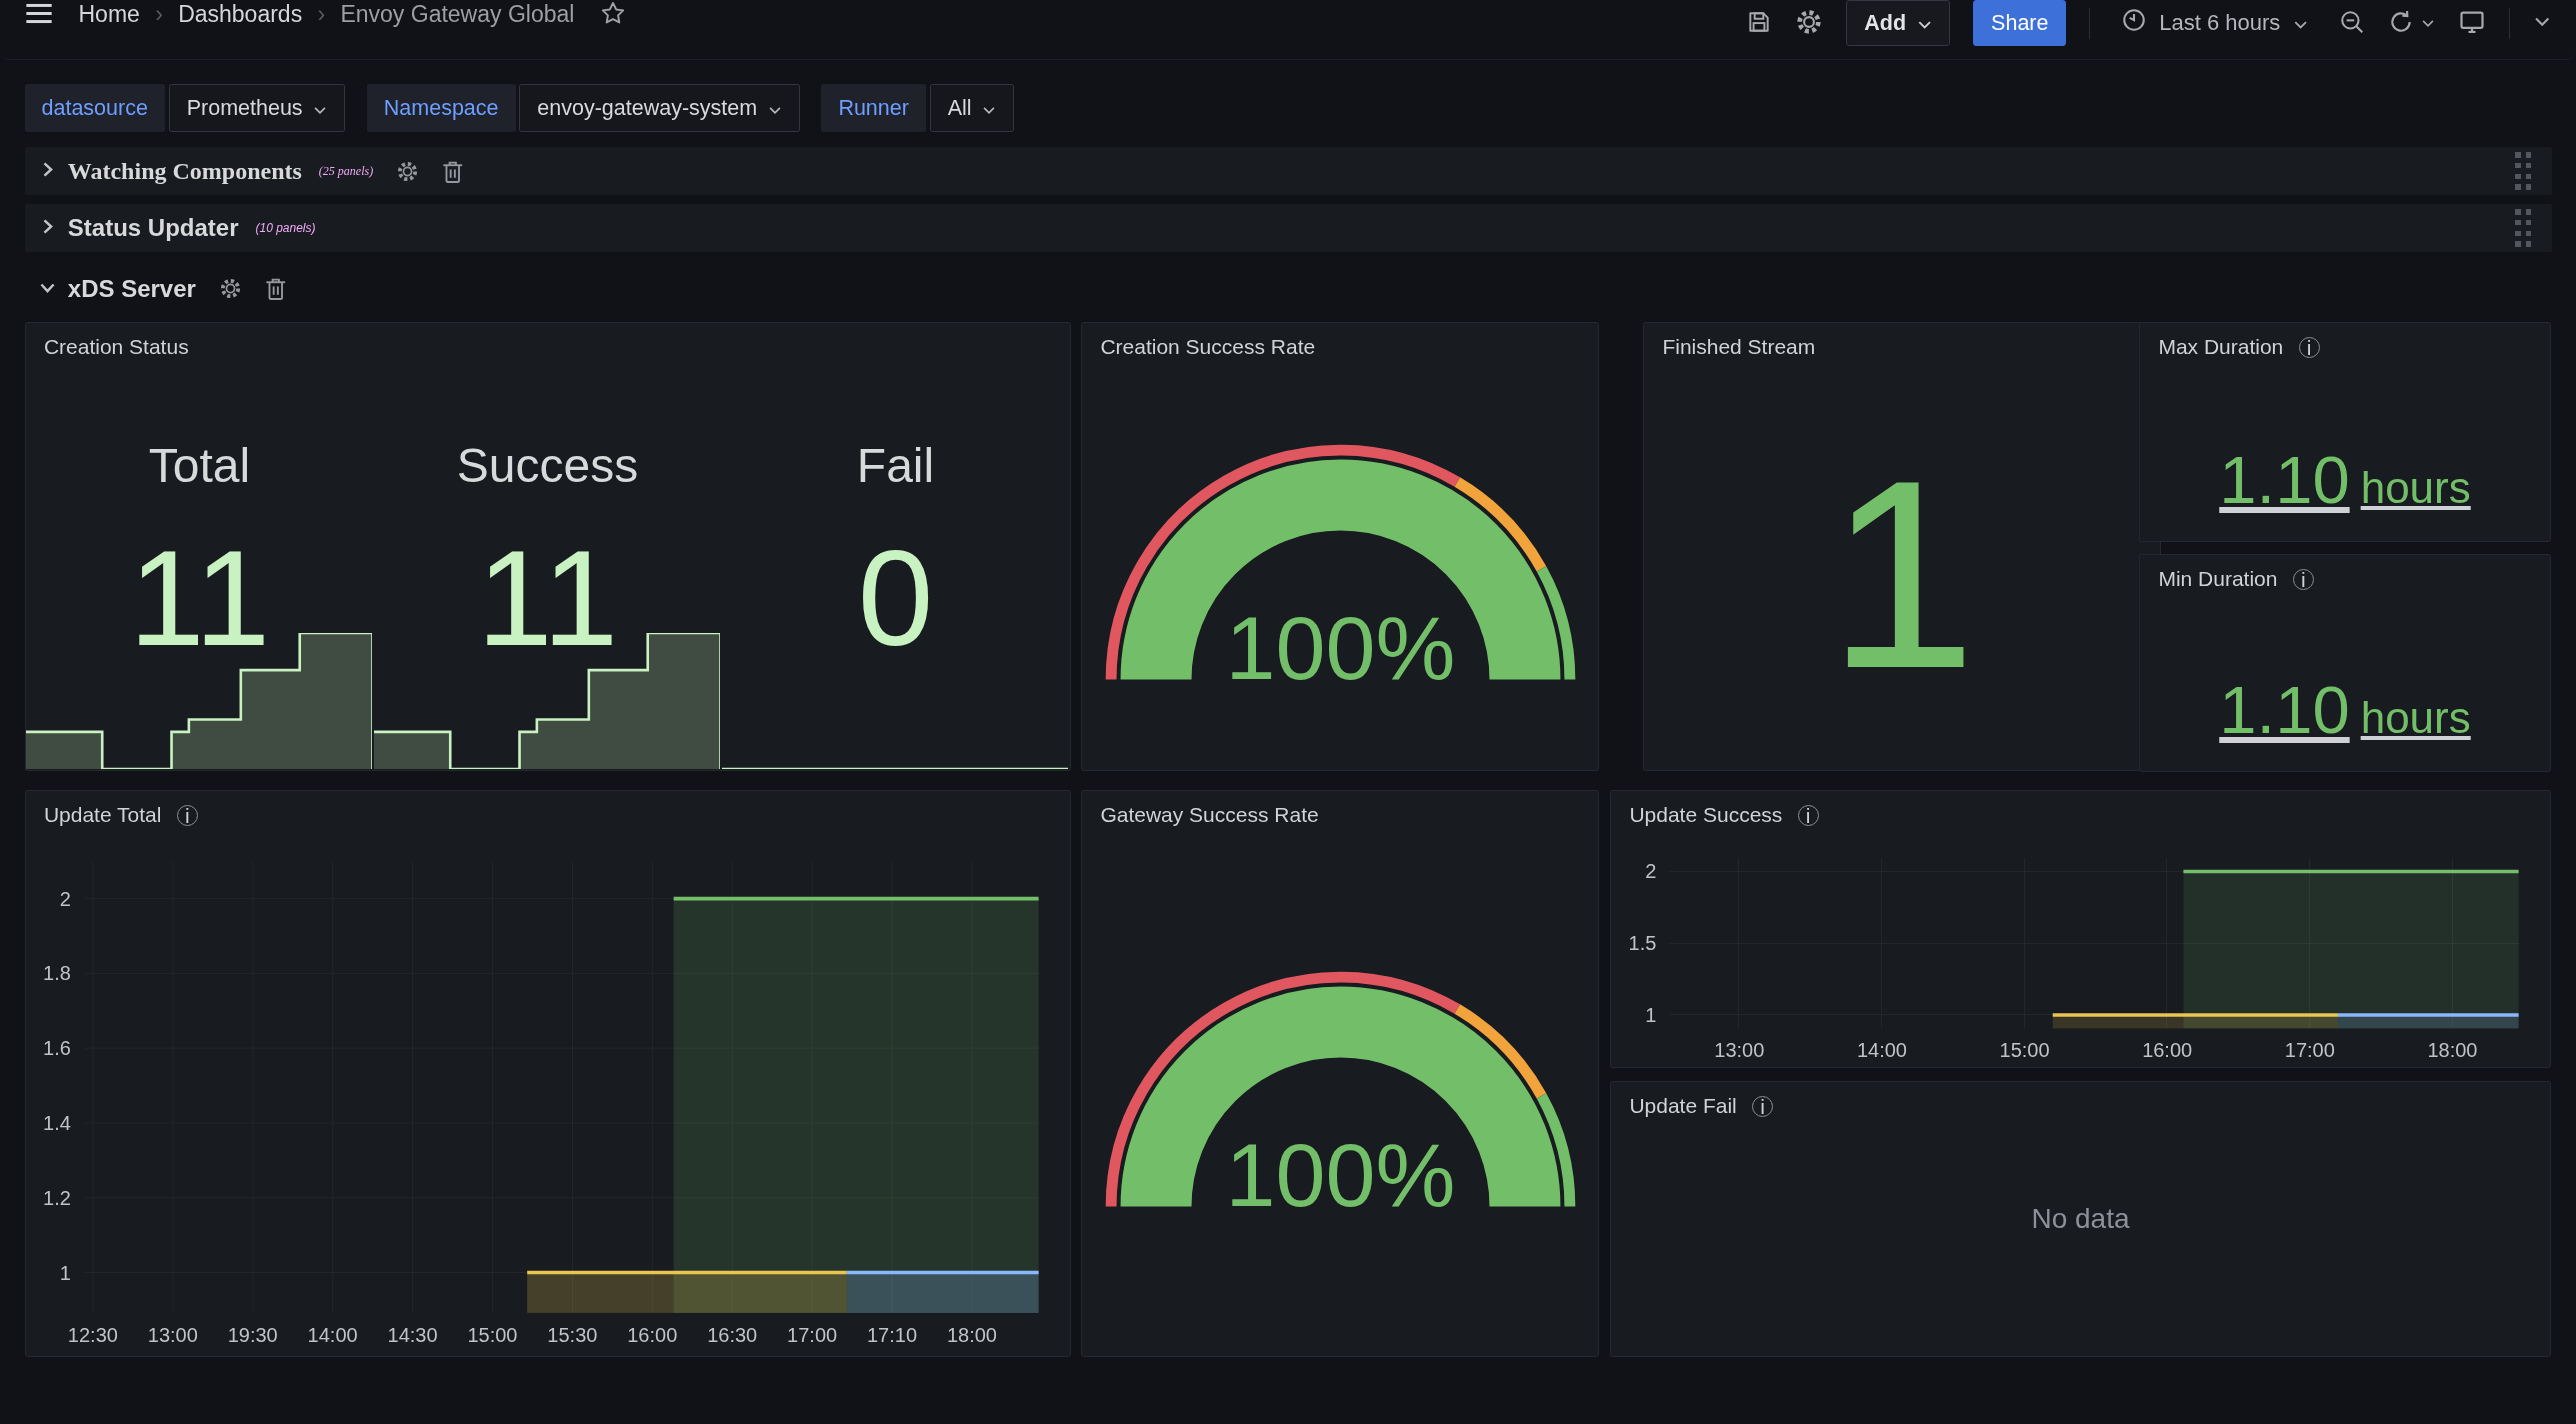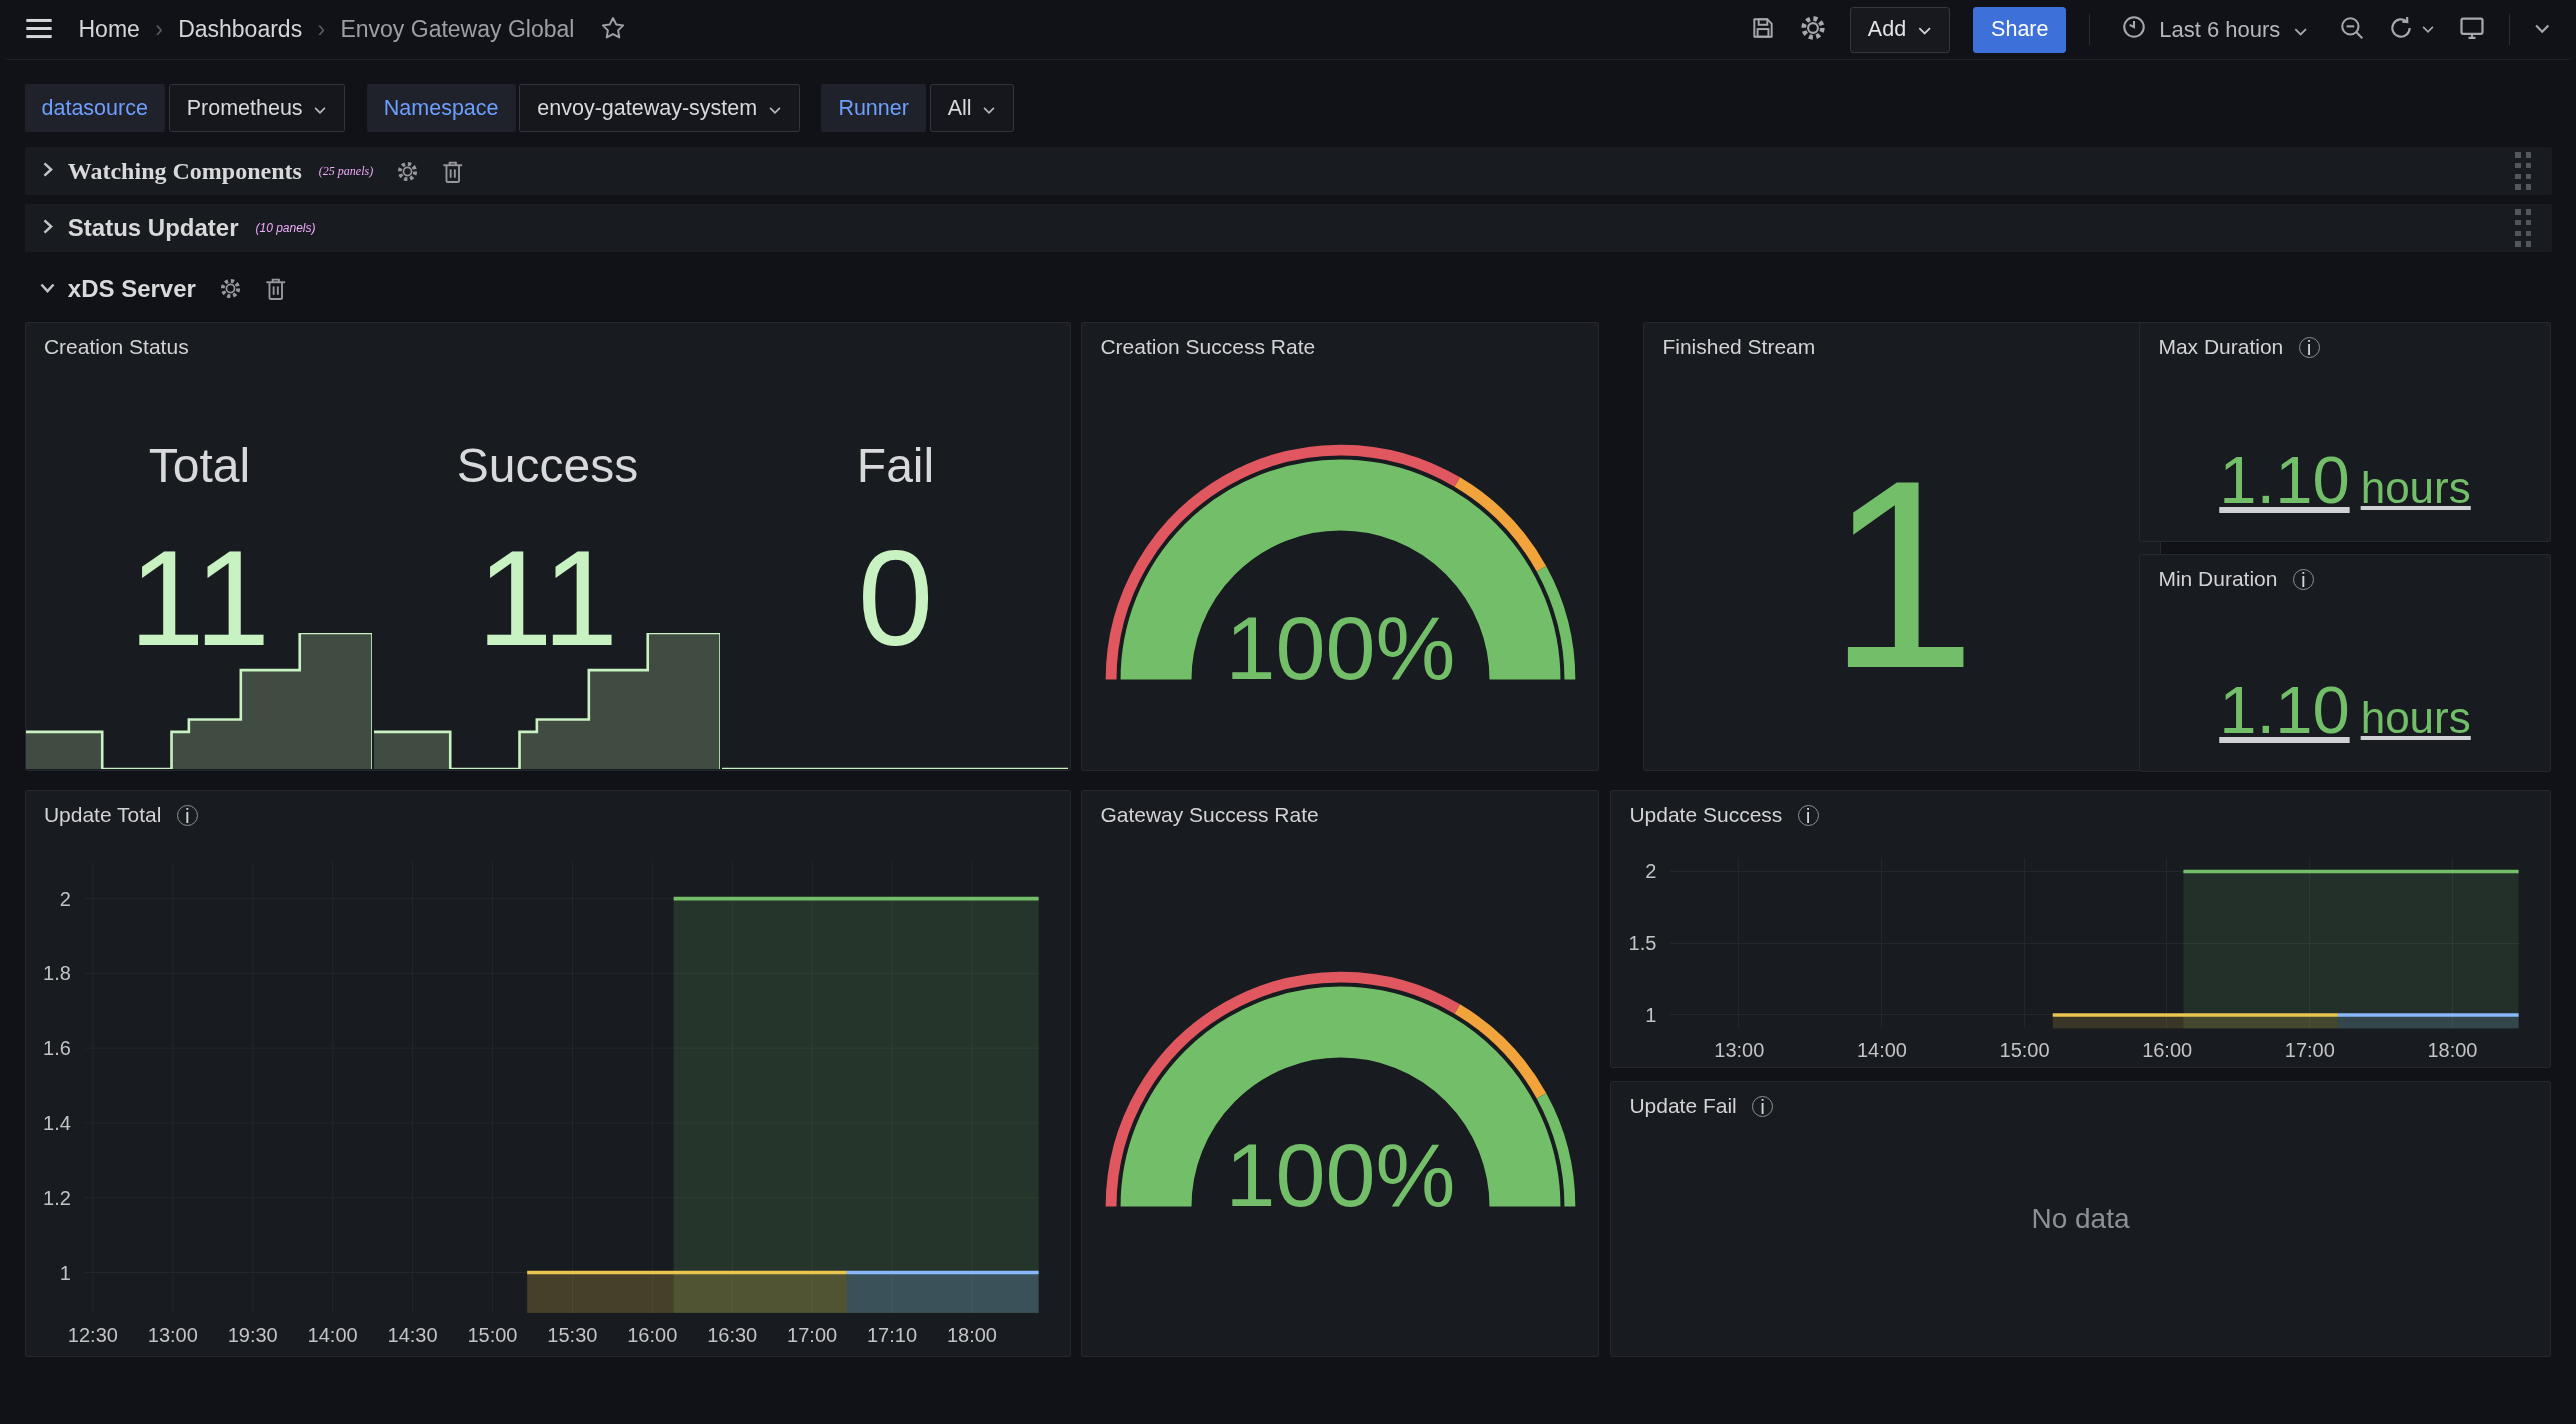--- a/index.html
+++ b/index.html
@@ -2,32 +2,32 @@
 <html style="font-size:12.3px"><head>
 <meta charset="utf-8">
 <style>
   * { box-sizing: border-box; margin: 0; padding: 0; }
   html,body { background:#111217; }
   body { font-family:"Liberation Sans", sans-serif; color:#d0d1d5; }
   .page { position:relative; width:2576px; height:1424px; background:#111217; overflow:hidden; }
 
   
   .topnav { position:absolute; top:0; left:0; width:100%; height:60px;
-    display:flex; align-items:center; justify-content:space-between;
+    display:flex; align-items:flex-start; justify-content:space-between;
     padding:0 24.5px; border-bottom:0.8px solid #1d2026;border-radius:9px; }
   .nav-left { display:flex; align-items:center; gap:26px; }
   .icon-btn { display:flex; align-items:center; justify-content:center; background:none; border:none; cursor:pointer; color:#a6a8ae; }
   .breadcrumb { display:flex; align-items:center; gap:15.3px; font-size:23px; }
   .crumb { color:#d5d6d9; }
   .crumb.dim { color:#9d9fa5; }
   .crumb-sep { color:#585a60; font-size:23px; }
   .nav-right { display:flex; align-items:center; gap:23px; }
   .btn { display:flex; align-items:center; gap:10.7px; height:46px; padding:0 17px;
     border-radius:3.1px; font-size:21.5px; color:#e3e4e8; background:rgba(255,255,255,0.03);
-    border:0.8px solid #34373e; cursor:pointer; }
+    border:0.8px solid #34373e; cursor:pointer;font-weight:bold; }
   .btn.primary { background:#3d71d9; border-color:#3d71d9; color:#ffffff; font-weight:500; }
   .time-btn { display:flex; align-items:center; gap:12.3px; height:46px; padding:0 7.7px;
     background:none; border:none; color:#b5b7bd; font-size:22px; cursor:pointer; }
   .v-divider { width:0.8px; height:31px; background:#2a2d34; }
 
   
   .filterbar { position:absolute; top:84px; left:24.5px; display:flex; gap:21.5px; }
   .chip-group { display:flex; gap:3.8px; }
   .chip { height:48px; display:flex; align-items:center; padding:0 17px; border-radius:2.3px; font-size:21.5px; }
   .chip.label { background:#1f222a; color:#6e9fff; font-weight:500; }

